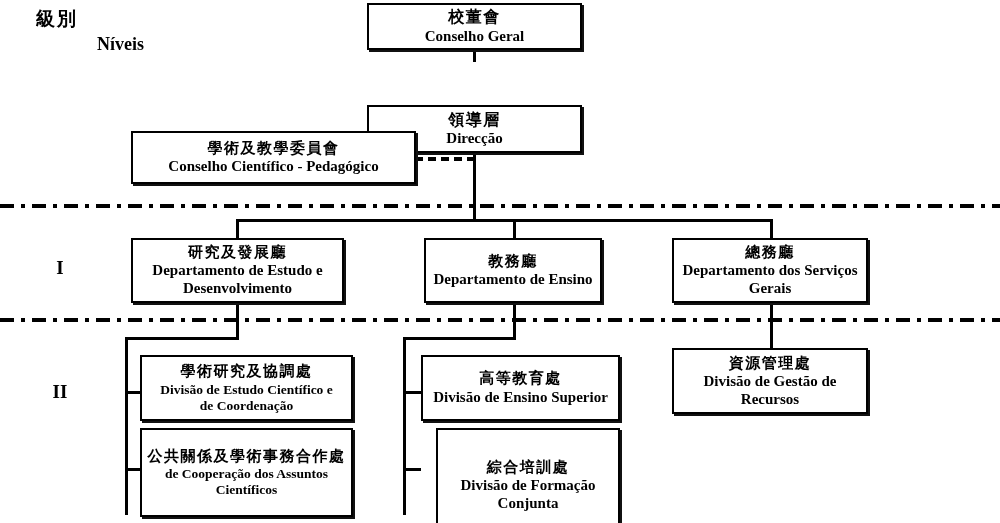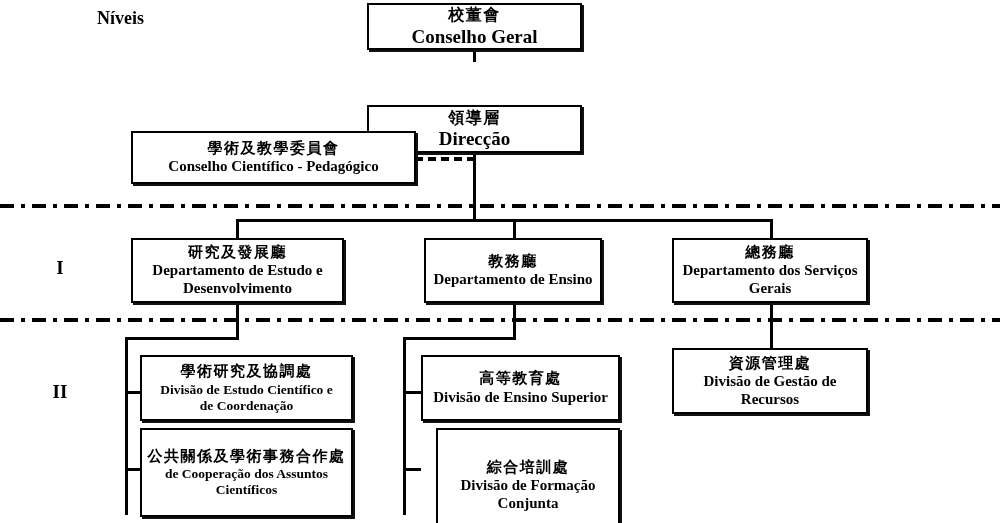--- a/index.html
+++ b/index.html
@@ -42,21 +42,21 @@
   }
   .node .pt {
     font-family: "Liberation Serif", "DejaVu Serif", serif;
     font-weight: 700;
     line-height: 1.12;
     margin-top: 1px;
   }
   
   .s-zh-16 .zh { font-size: 16px; }
   .s-zh-15 .zh { font-size: 15px; }
-  .s-pt-15 .pt { font-size: 19px; }
+  .s-pt-15 .pt { font-size: 15px; }
   .s-pt-14 .pt { font-size: 15px; }
   .s-pt-13 .pt { font-size: 13.5px; }
 
   
   .line {
     position: absolute;
     background: #000000;
     z-index: 1;
   }
   .vline { width: 3px; }
@@ -120,20 +120,21 @@
     width: 60px;
     left: 30px;
   }
 </style>
 </head>
 <body>
 
 <div id="chart-root">
 
   <div class="side-label" id="levels-header">
+    <span class="zh">級別</span>
     <span class="pt">Níveis</span>
   </div>
 
   <div class="side-label level-num" style="top:257px;">I</div>
   <div class="side-label level-num" style="top:381px;">II</div>
 
   <div class="sep" style="top:204px;"></div>
   <div class="sep" style="top:318px;"></div>
 
   <div class="line vline" style="left:473px; top:48px; height:14px;"></div>

